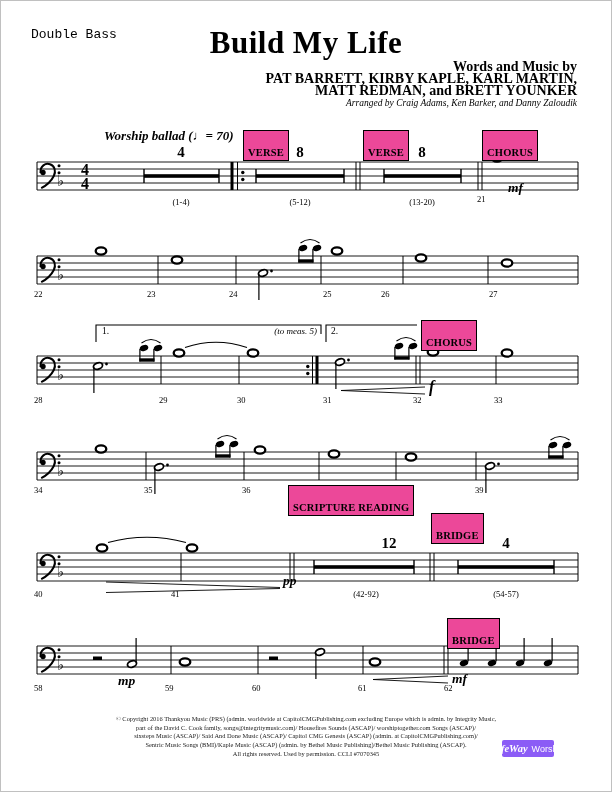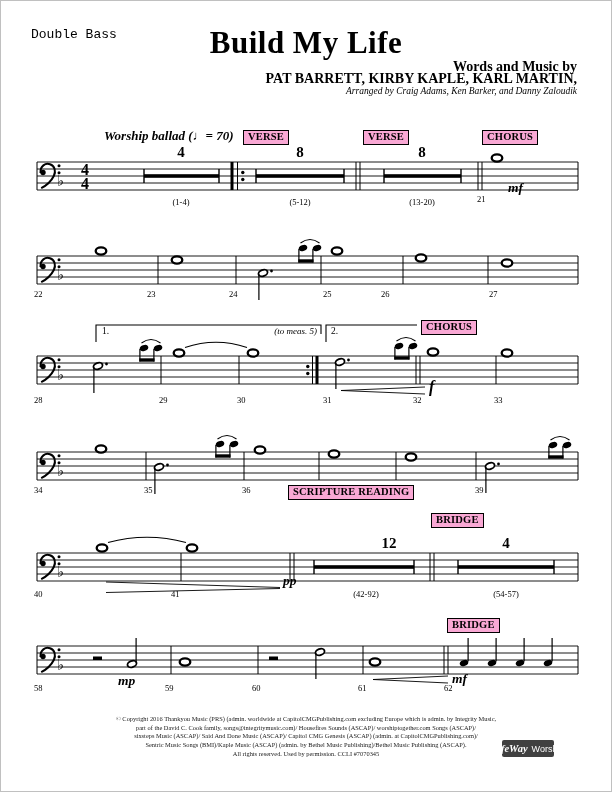--- a/index.html
+++ b/index.html
@@ -8,32 +8,32 @@
     background:#fff; border:1px solid #c0c0c0; box-sizing:border-box;
     font-family:"Liberation Serif", serif; color:#000; overflow:hidden;
   }
   .t { position:absolute; white-space:nowrap; }
   .part-name { font-size:13px;font-family:Liberation Mono, monospace; }
   .title { left:0; right:0; text-align:center; font-size:31px; font-weight:700; letter-spacing:0.5px; }
   .credits { right:34px; text-align:right; line-height:12px; }
   .cr-b { font-weight:700; font-size:14px; }
   .cr-i { font-style:italic; font-size:9.5px; }
   .tempo { font-weight:700; font-style:italic; font-size:13px; font-family:"Liberation Serif","DejaVu Sans",serif; }
-  .box-mark { border:1.3px solid #000; background:#f9a8d4; padding:0 4px 2px 4px;
+  .box-mark { border:1.3px solid #000; background:#ec4899; padding:16px 4px 2px 4px;
               font-weight:700; font-size:10.5px; letter-spacing:0.2px; }
   .mr-count { font-weight:700; font-size:15px; transform:translateX(-50%); }
   .range { font-size:8.5px; transform:translateX(-50%); }
   .mnum { font-size:8.5px; }
   .dyn { font-weight:700; font-style:italic; font-size:13.5px; }
   .dyn-big { font-size:16px; }
   .volta-label { font-size:9.5px; }
   .volta-note { font-size:9px; font-style:italic; width:86px; text-align:right; }
   .notation { position:absolute; left:0; top:0; }
   .copyright { left:0; right:0; top:714px; text-align:center; font-size:6.4px; line-height:8.7px; color:#222; white-space:normal; }
-  .logo { left:501px; top:739px; width:52px; height:17px; background:#404040; border-radius:2px;
+  .logo { left:501px; top:739px; width:52px; height:17px; background:#8b5cf6; border-radius:2px;
           display:flex; align-items:center; justify-content:center; gap:4px; }
   .logo-brand { color:#fff; font-style:italic; font-weight:700; font-size:10.5px; font-family:"Liberation Serif",serif; }
   .logo-suffix { color:#fff; font-size:9px; font-family:"Liberation Sans",sans-serif; }
   .mus { font-family:"DejaVu Sans",sans-serif; }
 </style>
 </head>
 <body>
 
 <div class="page">
 
@@ -249,20 +249,21 @@
           <path d="M551.1 660.5V637" stroke="#000" stroke-width="1.2"></path>
       </g>
     </g>
   </svg>
 
   <div class="t part-name" style="left:30px;top:26px;">Double Bass</div>
   <div class="t title" style="top:24px;">Build My Life</div>
   <div class="t credits" style="top:60px;">
     <div class="cr-b">Words and Music by</div>
     <div class="cr-b">PAT BARRETT, KIRBY KAPLE, KARL MARTIN,</div>
+    <div class="cr-b">MATT REDMAN, and BRETT YOUNKER</div>
     <div class="cr-i">Arranged by Craig Adams, Ken Barker, and Danny Zaloudik</div>
   </div>
 
   <div class="t tempo" style="left:103px;top:127px;">Worship ballad (♩= 70)</div>
   <div class="t box-mark" style="left:242px;top:129px;">VERSE</div>
   <div class="t box-mark" style="left:362px;top:129px;">VERSE</div>
   <div class="t box-mark" style="left:481px;top:129px;">CHORUS</div>
   <div class="t mr-count" style="left:180px;top:143px;">4</div>
   <div class="t mr-count" style="left:299px;top:143px;">8</div>
   <div class="t mr-count" style="left:421px;top:143px;">8</div>

